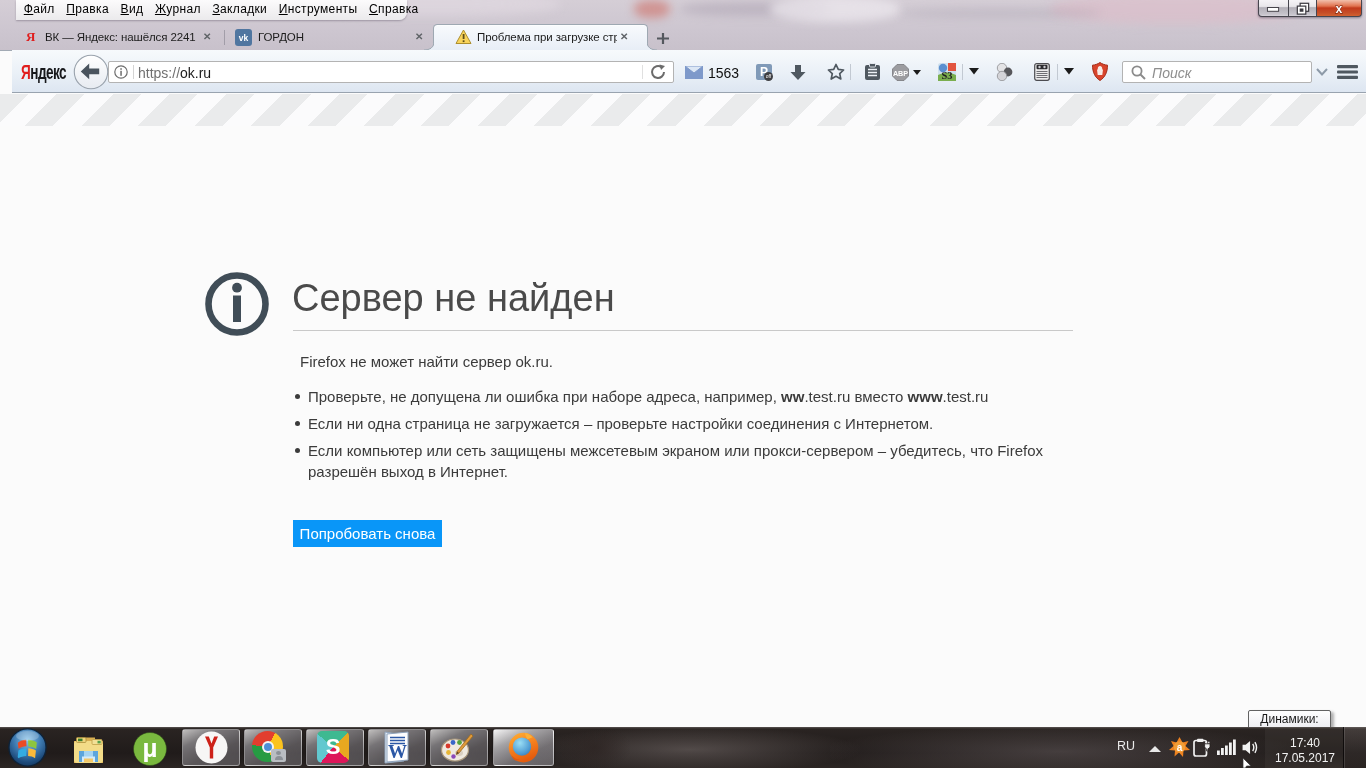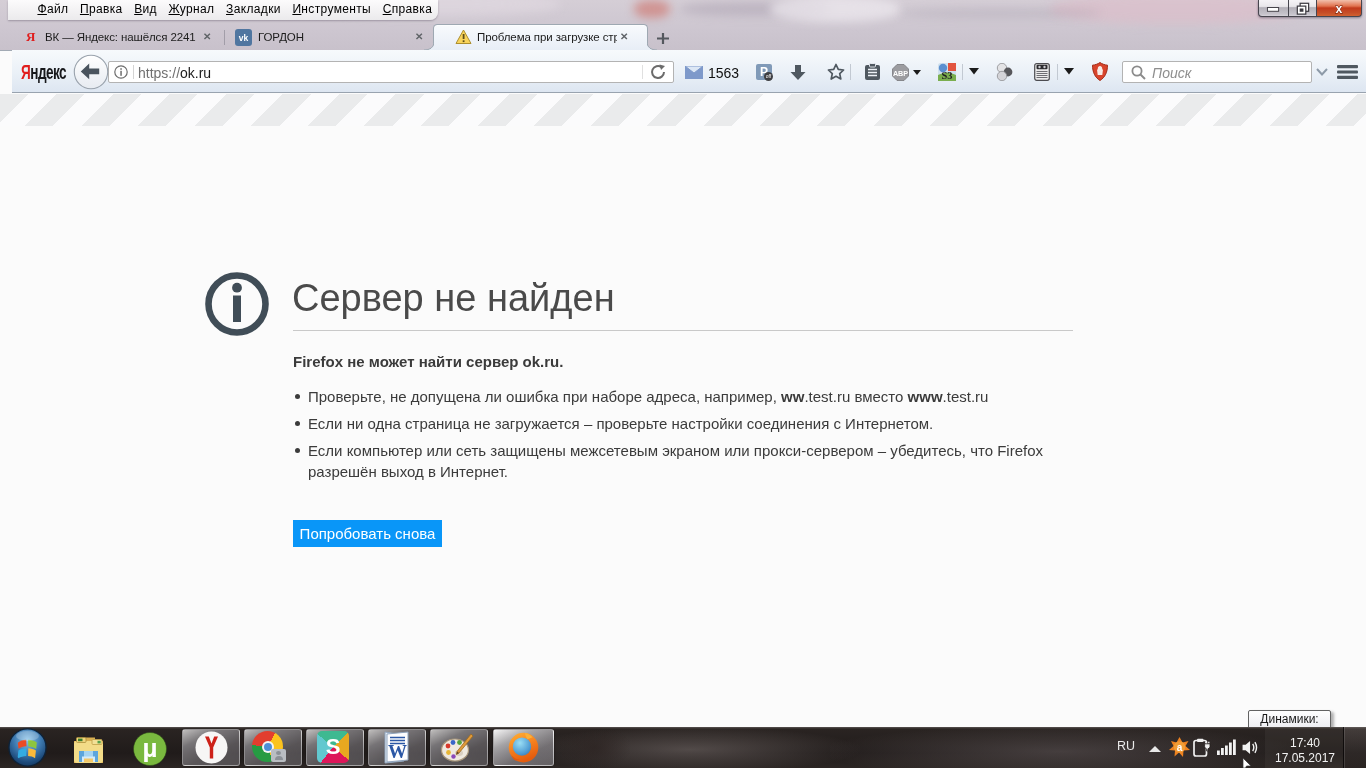--- a/index.html
+++ b/index.html
@@ -7,25 +7,25 @@
   #screen { position:relative; width:1366px; height:768px; background:#fbfbfb; }
   .abs { position:absolute; }
 
   
   #glass { left:0; top:0; width:1366px; height:50px;
     background: linear-gradient(#d5ced6 0%, #cdc6d0 60%, #c8c1cb 100%);
     overflow:hidden; }
   .blob { position:absolute; filter:blur(5px); border-radius:45%; }
 
   
-  #menubar { left:8px; top:0; width:430px; height:20px;
+  #menubar { left:16px; top:0; width:391px; height:20px;
     background: linear-gradient(#fcfbfc, #ebeaec);
     border-radius: 0 0 8px 0;
     box-shadow: 0 1px 2px rgba(80,70,90,.4);
-    font-size:12px; color:#000; white-space:nowrap; padding-left:2px; line-height:18px;text-align:right; }
+    font-size:12px; color:#000; white-space:nowrap; padding-left:2px; line-height:18px; }
   #menubar span { display:inline-block; padding:0 5.8px; letter-spacing:0.35px; }
   #menubar u { text-decoration:underline; }
 
   
   #winbtns { top:0; left:1258px; height:18px; display:flex;
     filter: drop-shadow(0 1px 1px rgba(60,50,70,.5)); }
   .wbtn { height:17px; border:1px solid #47454e; border-top:none; position:relative;
     background: linear-gradient(#f5f3f6 0%, #e9e7eb 40%, #b3b0b8 48%, #c6c3cb 88%, #d6d3da 100%); }
   #wmin  { width:31px; border-radius:0 0 0 4px; }
   #wres  { width:28px; border-left:none; }
@@ -269,21 +269,21 @@
   <div class="abs" id="stripes"></div>
 
   <div class="abs" id="content">
     <svg class="abs" style="left:205px; top:146px;" width="64" height="64" viewBox="0 0 64 64">
       <circle cx="32" cy="32" r="28.5" fill="none" stroke="#404d57" stroke-width="6.6"></circle>
       <circle cx="32" cy="15.7" r="4.9" fill="#404d57"></circle>
       <rect x="28" y="23.5" width="8" height="26.5" fill="#404d57"></rect>
     </svg>
     <div class="abs" id="errTitle">Сервер не найден</div>
     <div class="abs" id="errHr" style="top:204px;"></div>
-    <div class="abs body15" style="left:293px; top:227px;font-weight:bold;">Firefox не может найти сервер ok.ru.</div>
+    <div class="abs body15" style="left:300px; top:227px;">Firefox не может найти сервер ok.ru.</div>
     <div class="abs" style="left:293px; top:262px;">
         <div class="bdot"></div>
         <div class="btxt body15">Проверьте, не допущена ли ошибка при наборе адреса, например, <b>ww</b>.test.ru вместо <b>www</b>.test.ru</div>
       </div>
     <div class="abs" style="left:293px; top:289px;">
         <div class="bdot"></div>
         <div class="btxt body15">Если ни одна страница не загружается – проверьте настройки соединения с Интернетом.</div>
       </div>
     <div class="abs" style="left:293px; top:314px;">
         <div class="bdot" style="top:8px;"></div>

